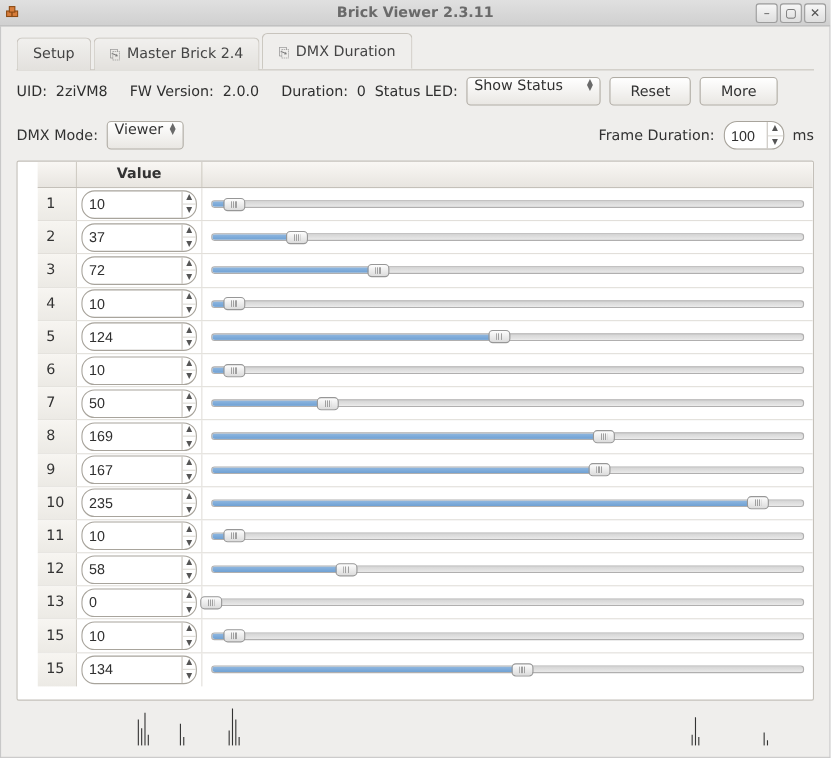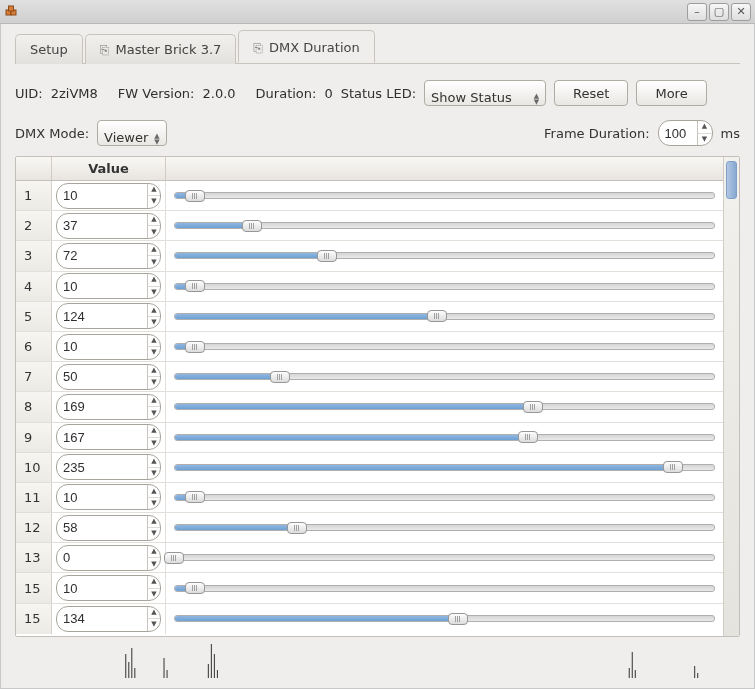--- a/index.html
+++ b/index.html
@@ -43,21 +43,21 @@
     border: 1px solid #c8c8c8;
     border-top:none;
     width:100%;
     height: calc(100% - 24px);
     padding: 8px 14px 10px 14px;
     display:flex; flex-direction:column;
   }
   
   .tabs-row {
     display:flex; align-items:flex-end;
-    margin-bottom: 16px;
+    margin-bottom: 6px;
     border-bottom:1px solid #c8c4bd;
     height: 32px;
     position:relative;
   }
   .tab {
     padding: 7px 14px 7px 14px;
     border:1px solid #c8c4bd;
     border-bottom:none;
     border-top-left-radius:5px;
     border-top-right-radius:5px;
@@ -81,21 +81,21 @@
     margin-bottom:14px;
     flex-wrap:nowrap;
     font-size:13px;
   }
   .info-row .lbl { color:#2f2f2f; }
   .info-row .val { color:#2f2f2f; }
   .combo {
     border:1px solid #b0aca4; border-radius:4px;
     background: linear-gradient(#ffffff,#e9e7e3);
     height:26px; padding:0 6px;
-    display:flex; align-items:flex-end; gap:6px;
+    display:flex; align-items:flex-start; gap:6px;
     cursor:pointer;
     min-width:0;
   }
   .combo .arrow { display:flex; flex-direction:column; font-size:7px; color:#6a6a6a; line-height:6px;}
   .btn {
     border:1px solid #b0aca4; border-radius:4px;
     background: linear-gradient(#ffffff,#e9e7e3);
     height:26px; padding:2px 18px;
     display:flex; align-items:center; justify-content:center;
     cursor:pointer;
@@ -127,24 +127,25 @@
   .spin .spin-arrows div {
     flex:1; display:flex; align-items:center; justify-content:center;
     font-size:7px; color:#555; cursor:pointer; line-height:1;
   }
   .spin .spin-arrows div:first-child { border-bottom:1px solid #dcdad4; }
   
   .table-wrap {
     border:1px solid #c4c0b9;
     background:#fff;
     flex:1;
-    display:flex; flex-direction:row;
+    display:flex; flex-direction:column;
     overflow:hidden;
     border-radius:2px;
     position:relative;
+    padding-left:18px;
   }
   .table-main { flex:1; display:flex; flex-direction:column; overflow:hidden;}
   .thead {
     display:flex; height:24px; background:linear-gradient(#f9f7f4,#e8e5e0);
     border-bottom:1px solid #c4c0b9;
   }
   .thead .th {
     border-right:1px solid #d0ccc4;
     display:flex; align-items:center; justify-content:center;
     font-weight:bold; font-size:13px; color:#333;
@@ -227,36 +228,37 @@
 <body>
 
 <div class="titlebar">
   <span class="tb-icon">
     <svg width="16" height="16" viewBox="0 0 16 16">
         <rect x="2" y="6" width="5" height="5" fill="#d77d3b" stroke="#8c4b14"></rect>
         <rect x="7" y="6" width="5" height="5" fill="#d77d3b" stroke="#8c4b14"></rect>
         <rect x="4.5" y="2" width="5" height="5" fill="#d77d3b" stroke="#8c4b14"></rect>
       </svg>
   </span>
+  <div class="tb-title">Brick Viewer 2.3.11</div>
   <div class="tb-controls">
     <div class="tb-btn">–</div>
     <div class="tb-btn">▢</div>
     <div class="tb-btn">✕</div>
   </div>
 </div>
 
 <div class="window-body">
 
   <div class="tabs-row" id="tabs-row">
       <div class="tab">
         <span>Setup</span>
       </div>
       <div class="tab">
         <span class="refresh-icon">⎘</span>
-        <span>Master Brick 3.7</span>
+        <span>Master Brick 2.4</span>
       </div>
       <div class="tab active">
         <span class="refresh-icon">⎘</span>
         <span>DMX Duration</span>
       </div>
     </div>
 
   <div class="info-row">
     <span class="lbl">UID:</span>
     <span class="val">2ziVM8</span>

